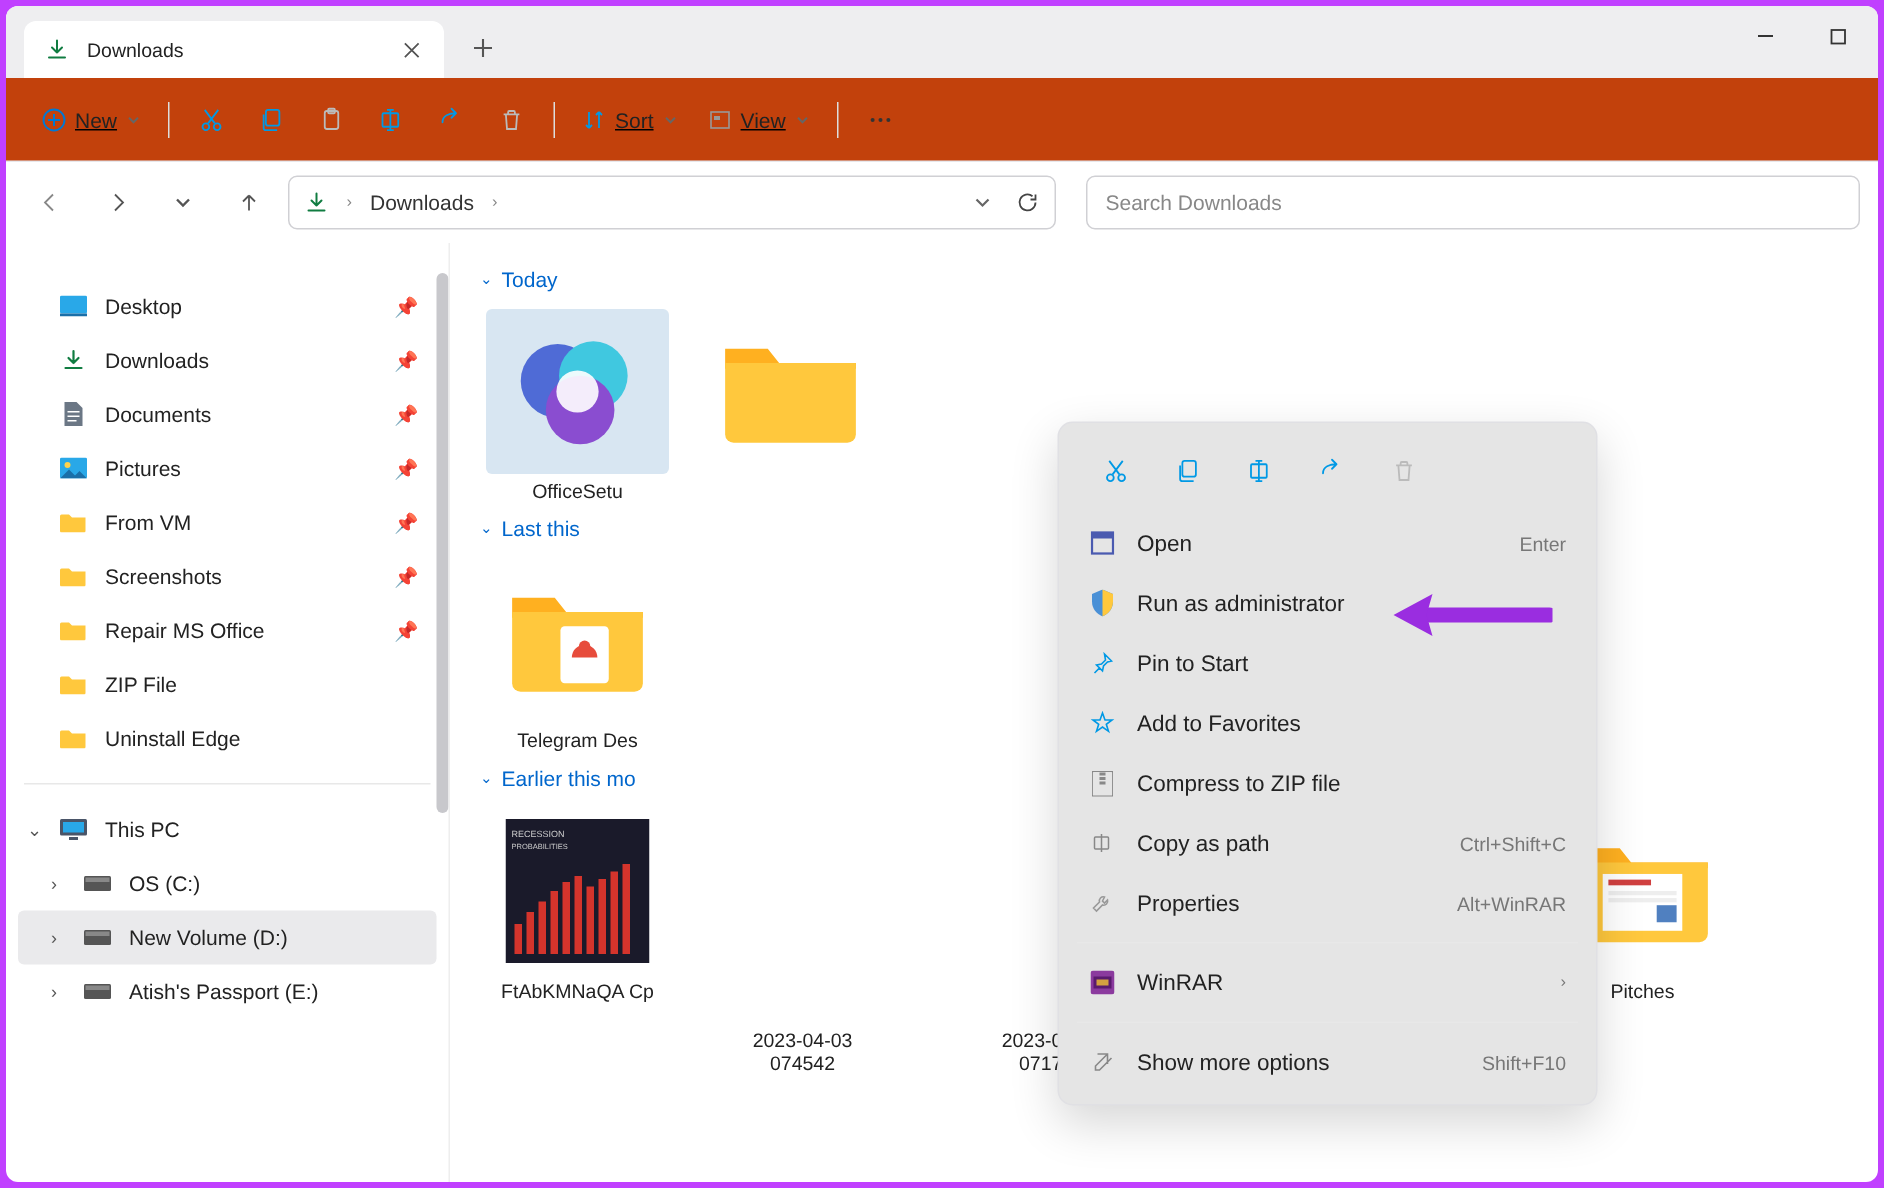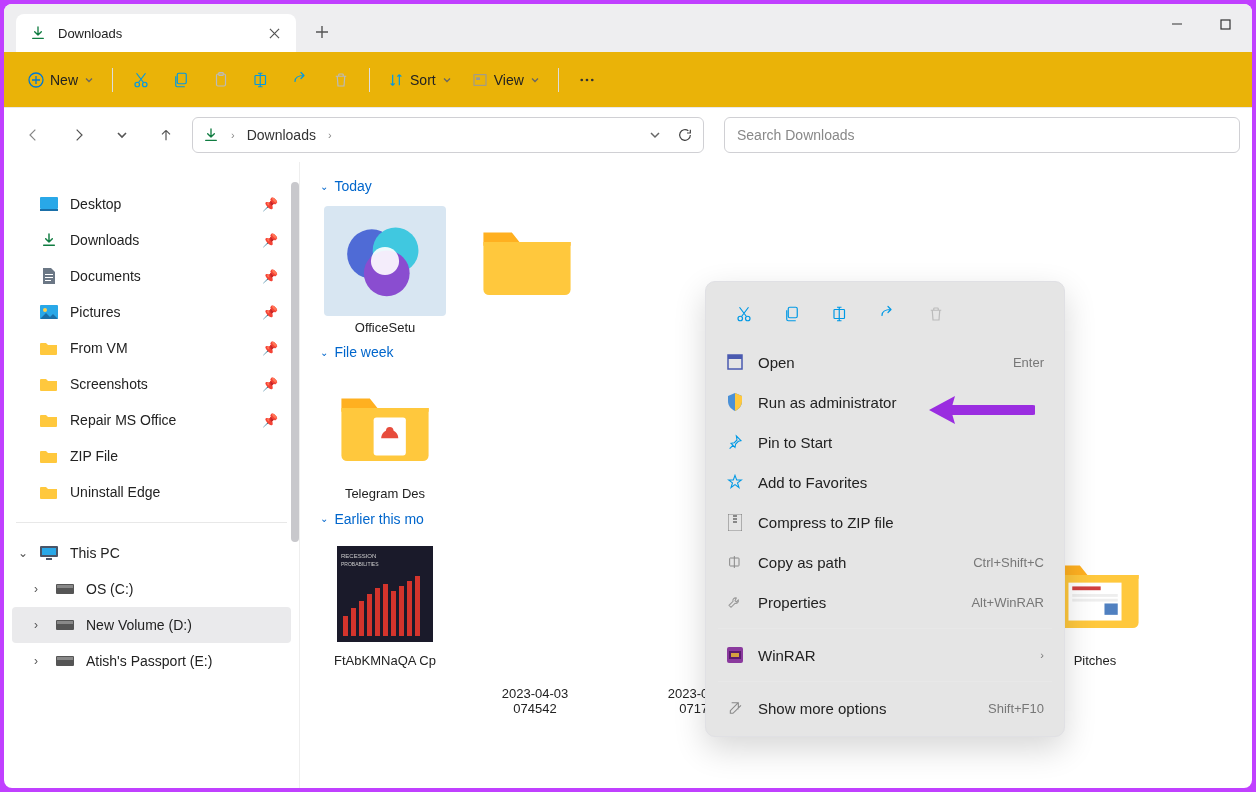--- a/index.html
+++ b/index.html
@@ -10,21 +10,21 @@
 .titlebar { height: 48px; background: #eeeef0; display: flex; align-items: flex-end; padding-left: 12px; position: relative; }
 .tab { background: #fff; border-radius: 8px 8px 0 0; height: 38px; display: flex; align-items: center; padding: 0 14px; gap: 12px; min-width: 280px; position: relative; }
 .tab .tab-icon { width: 16px; height: 16px; display: flex; align-items: center; justify-content: center; }
 .tab-close { width: 16px; height: 16px; margin-left: auto; display: flex; align-items: center; justify-content: center; color: #555; }
 .tab-title { font-size: 13px; color: #222; }
 .newtab { width: 36px; height: 36px; display: flex; align-items: center; justify-content: center; color: #555; margin-left: 8px; margin-bottom: 2px; }
 .win-controls { position: absolute; right: 4px; top: 4px; display: flex; gap: 2px; }
 .win-btn { width: 46px; height: 32px; display: flex; align-items: center; justify-content: center; color: #333; }
 
 
-.toolbar { height: 56px; background: #eab308; border-bottom: 1px solid #e8e8ec; display: flex; align-items: center; padding: 0 16px; gap: 4px; }
+.toolbar { height: 56px; background: #c2410c; border-bottom: 1px solid #e8e8ec; display: flex; align-items: center; padding: 0 16px; gap: 4px; text-decoration: underline; }
 .tbtn { height: 36px; min-width: 36px; padding: 0 8px; display: flex; align-items: center; justify-content: center; gap: 6px; border-radius: 6px; color: #0078d4; font-size: 14px; }
 .tbtn.dark { color: #333; }
 .tbtn.faded { color: #999; }
 .tsep { width: 1px; height: 24px; background: #ddd; margin: 0 6px; }
 
 
 .addrbar { height: 54px; display: flex; align-items: center; padding: 0 12px; gap: 8px; }
 .nav-btn { width: 36px; height: 36px; display: flex; align-items: center; justify-content: center; color: #555; border-radius: 6px; }
 .nav-btn.disabled { color: #bbb; }
 .addr-field { flex: 1; height: 36px; border: 1px solid #d0d0d4; border-radius: 6px; display: flex; align-items: center; padding: 0 10px; gap: 8px; max-width: 580px; }
@@ -394,21 +394,21 @@
             <svg class="folder-svg" viewBox="0 0 100 76">
                 <path fill="#ffb020" d="M4 8h30l8 10h54v4H4z"></path>
                 <path fill="#ffc83d" d="M4 18h92v50a6 6 0 01-6 6H10a6 6 0 01-6-6z"></path>
               </svg>
           </div>
         </div>
       </div>
 
       <div class="section-hdr">
           <span class="chev">⌄</span>
-          <span>File week</span>
+          <span>Last this</span>
         </div>
       <div class="file-row">
         <div class="file-item">
           <div class="thumb-wrap">
             <svg class="folder-svg" viewBox="0 0 100 76">
               <path fill="#ffb020" d="M4 8h30l8 10h54v4H4z"></path>
                 <path fill="#ffc83d" d="M4 18h92v50a6 6 0 01-6 6H10a6 6 0 01-6-6z"></path>
               <rect x="38" y="28" width="34" height="40" rx="3" fill="#fff"></rect>
                 <path fill="#e74c3c" d="M46 50c0-5 4-9 9-9s9 4 9 9"></path>
                 <circle cx="55" cy="42" r="4" fill="#e74c3c"></circle>

